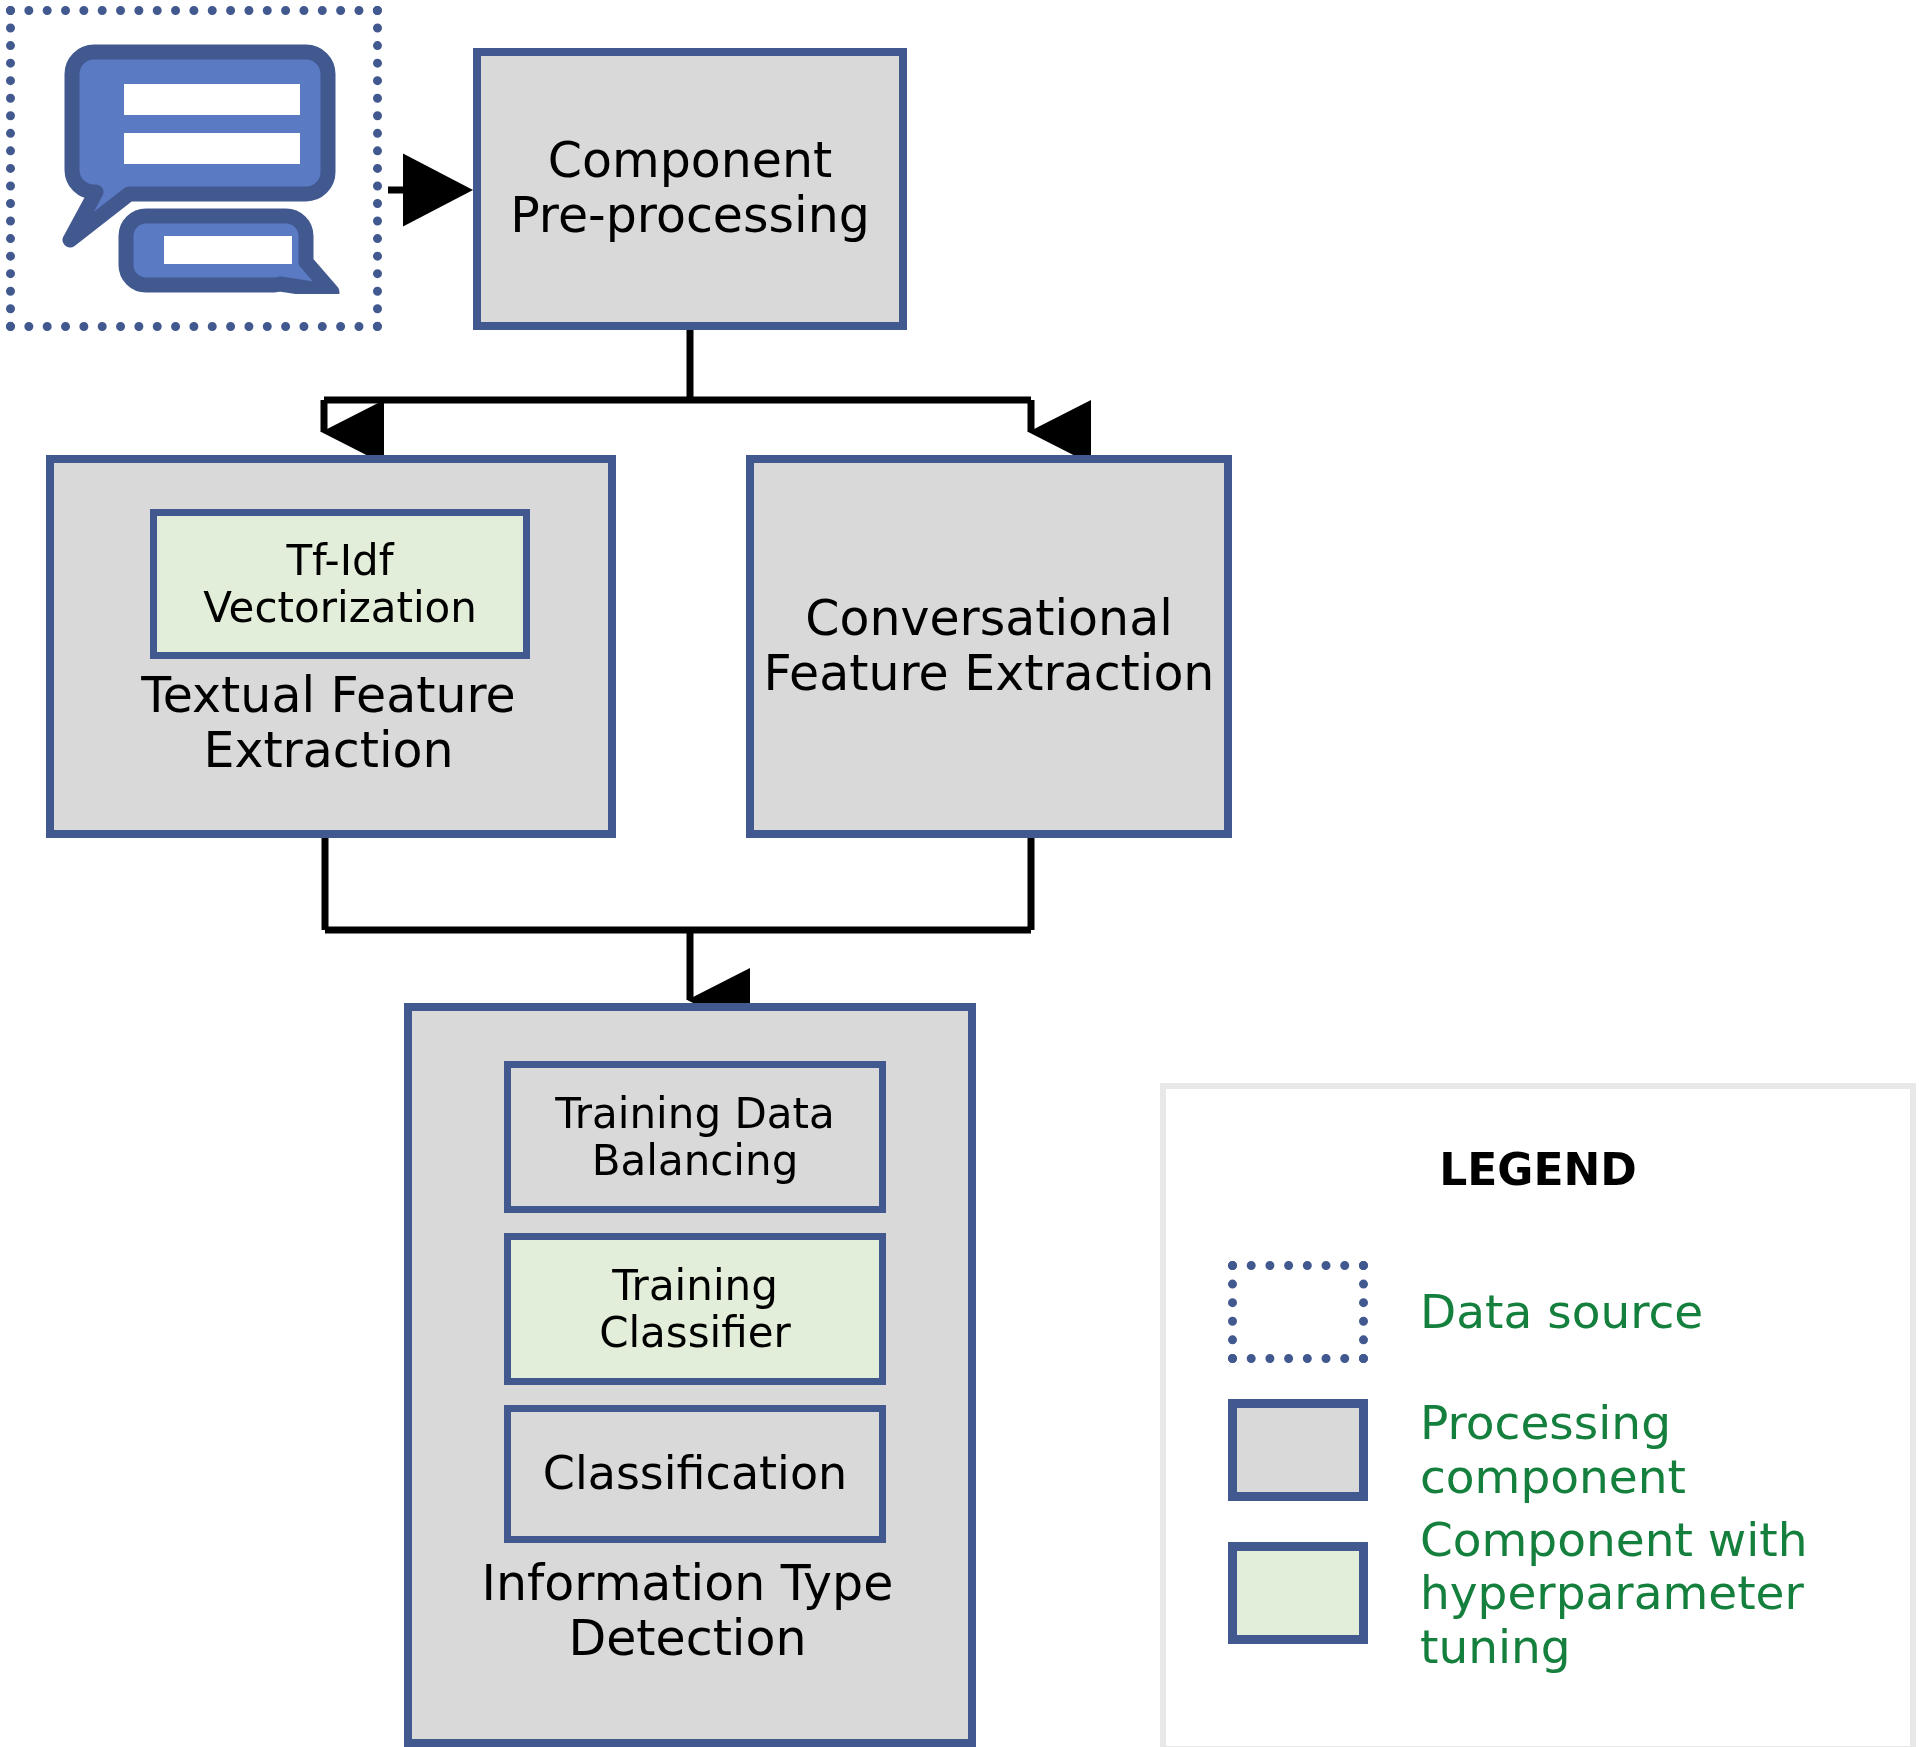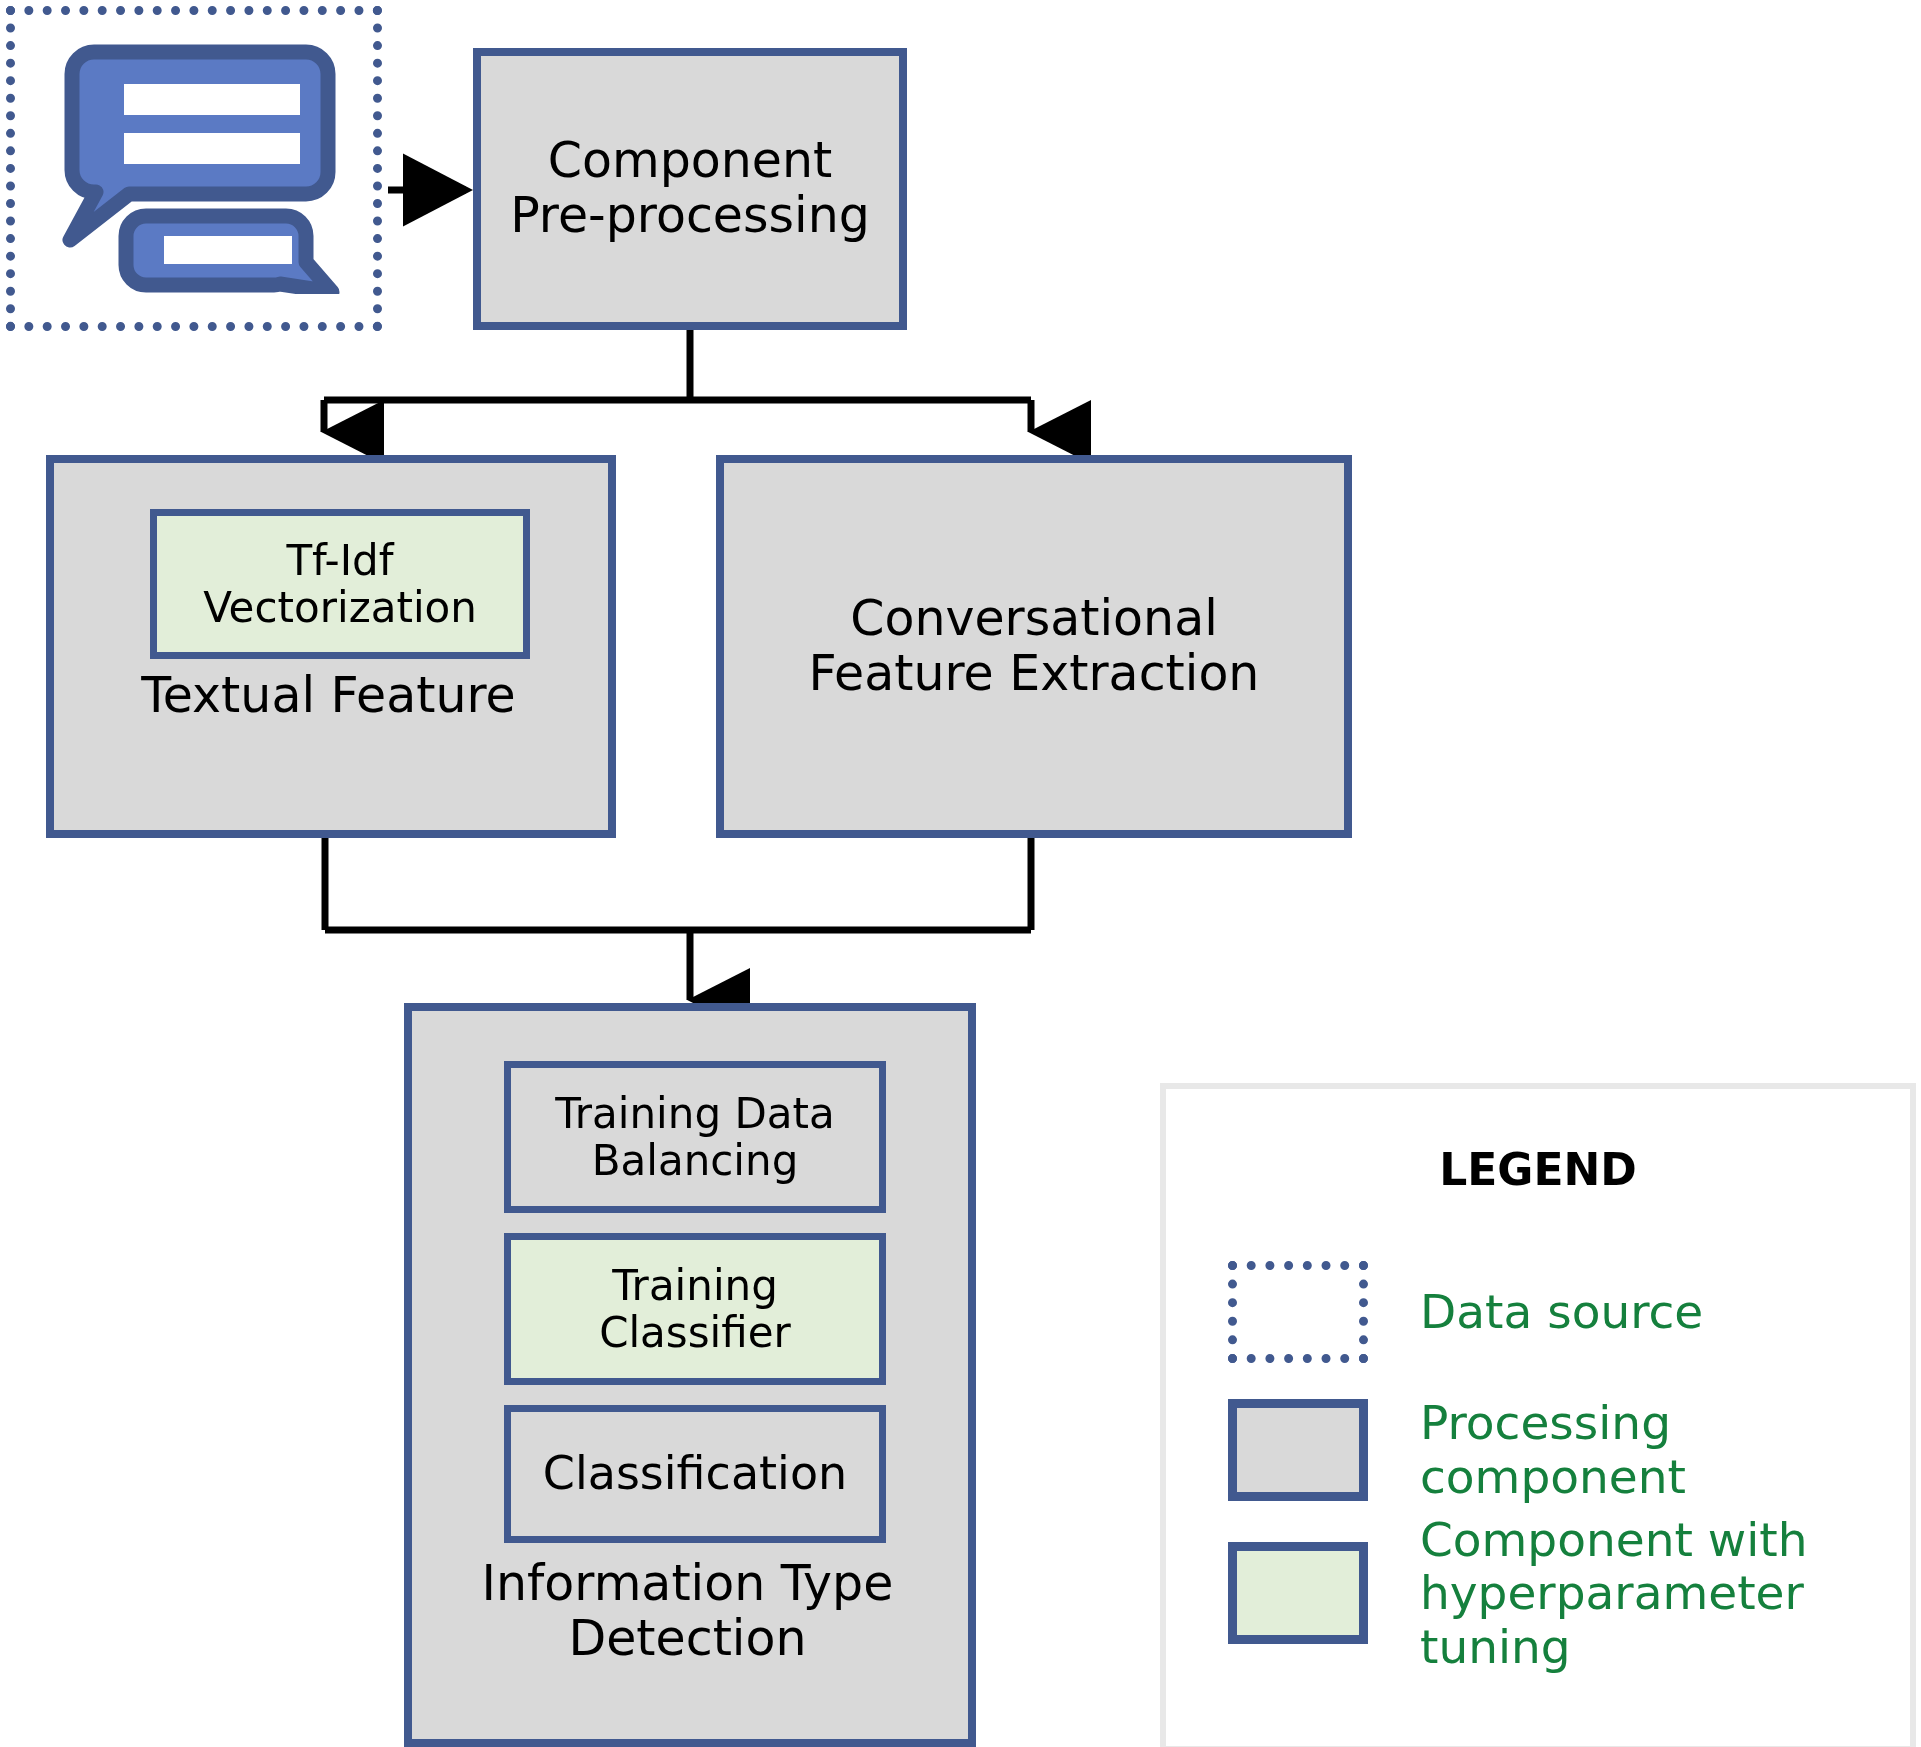--- a/index.html
+++ b/index.html
@@ -157,24 +157,25 @@
 
   <div class="node proc" style="left:46px; top:455px; width:570px; height:383px; display:block;">
     <div class="node tuned" style="left:96px; top:46px; width:380px; height:150px; font-size:42px; position:absolute;">
       <div>
         <div>Tf-Idf</div>
         <div>Vectorization</div>
       </div>
     </div>
     <div class="label-bottom" style="top:206px; font-size:49px;">
       <div>Textual Feature</div>
-    </div>
-  </div>
-
-  <div class="node proc" style="left:716px; top:455px; width:636px; height:383px; font-size:49px;">
+      <div>Extraction</div>
+    </div>
+  </div>
+
+  <div class="node proc" style="left:746px; top:455px; width:486px; height:383px; font-size:49px;">
     <div>
       <div>Conversational</div>
       <div>Feature Extraction</div>
     </div>
   </div>
 
   <div class="node proc" style="left:404px; top:1003px; width:572px; height:744px; display:block;">
 
     <div class="node proc-inner" style="position:absolute; left:92px; top:50px; width:382px; height:152px; font-size:42px;">
       <div>

